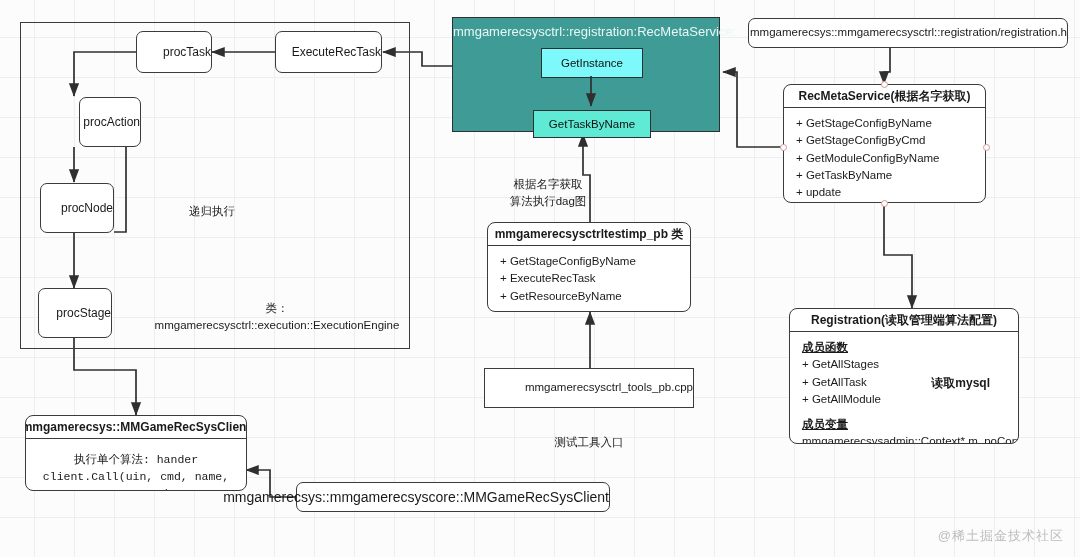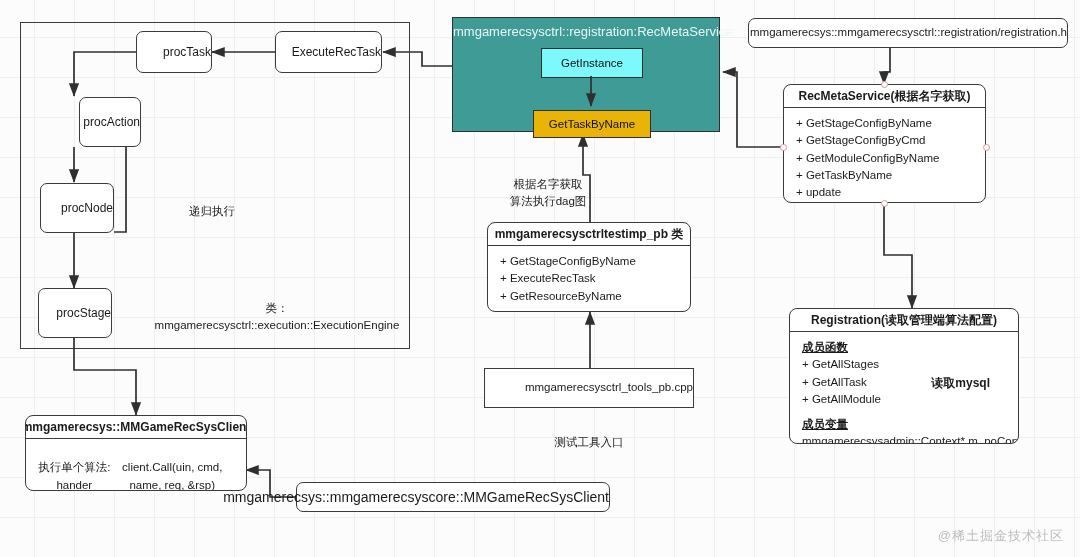--- a/index.html
+++ b/index.html
@@ -81,21 +81,21 @@
     background: #7df9fb;
     border: 1.4px solid #2f2f2f;
     display: flex; align-items: center; justify-content: center;
     font-size: 11.5px;
     color: #111;
   }
   #get-task-by-name {
     position: absolute;
     left: 80px; top: 92px;
     width: 116px; height: 26px;
-    background: #eab308;
+    background: #5eead4;
     border: 1.4px solid #2f2f2f;
     display: flex; align-items: center; justify-content: center;
     font-size: 11.5px;
     color: #111;
   }
   
   .classbox {
     position: absolute;
     box-sizing: border-box;
     background: #ffffff;
@@ -123,27 +123,28 @@
   .section-title { text-decoration: underline; font-weight: bold; }
   .mysql-note {
     position: absolute;
     right: 28px; top: 42px;
     font-size: 12px;
     font-weight: bold;
   }
   .center-body {
     display: flex;
     align-items: center;
-    justify-content: flex-start;
+    justify-content: center;
     text-align: center;
     height: 100%;
     box-sizing: border-box;
     font-size: 11.5px;
     line-height: 1.9;
-    flex-direction: row;
+    flex-direction: column;
+    font-family: Liberation Mono, monospace;
   }
   .watermark {
     position: absolute;
     right: 16px; bottom: 12px;
     font-size: 13px;
     color: #bdbdbd;
     letter-spacing: 1px;
   }
   .port {
     position: absolute;

